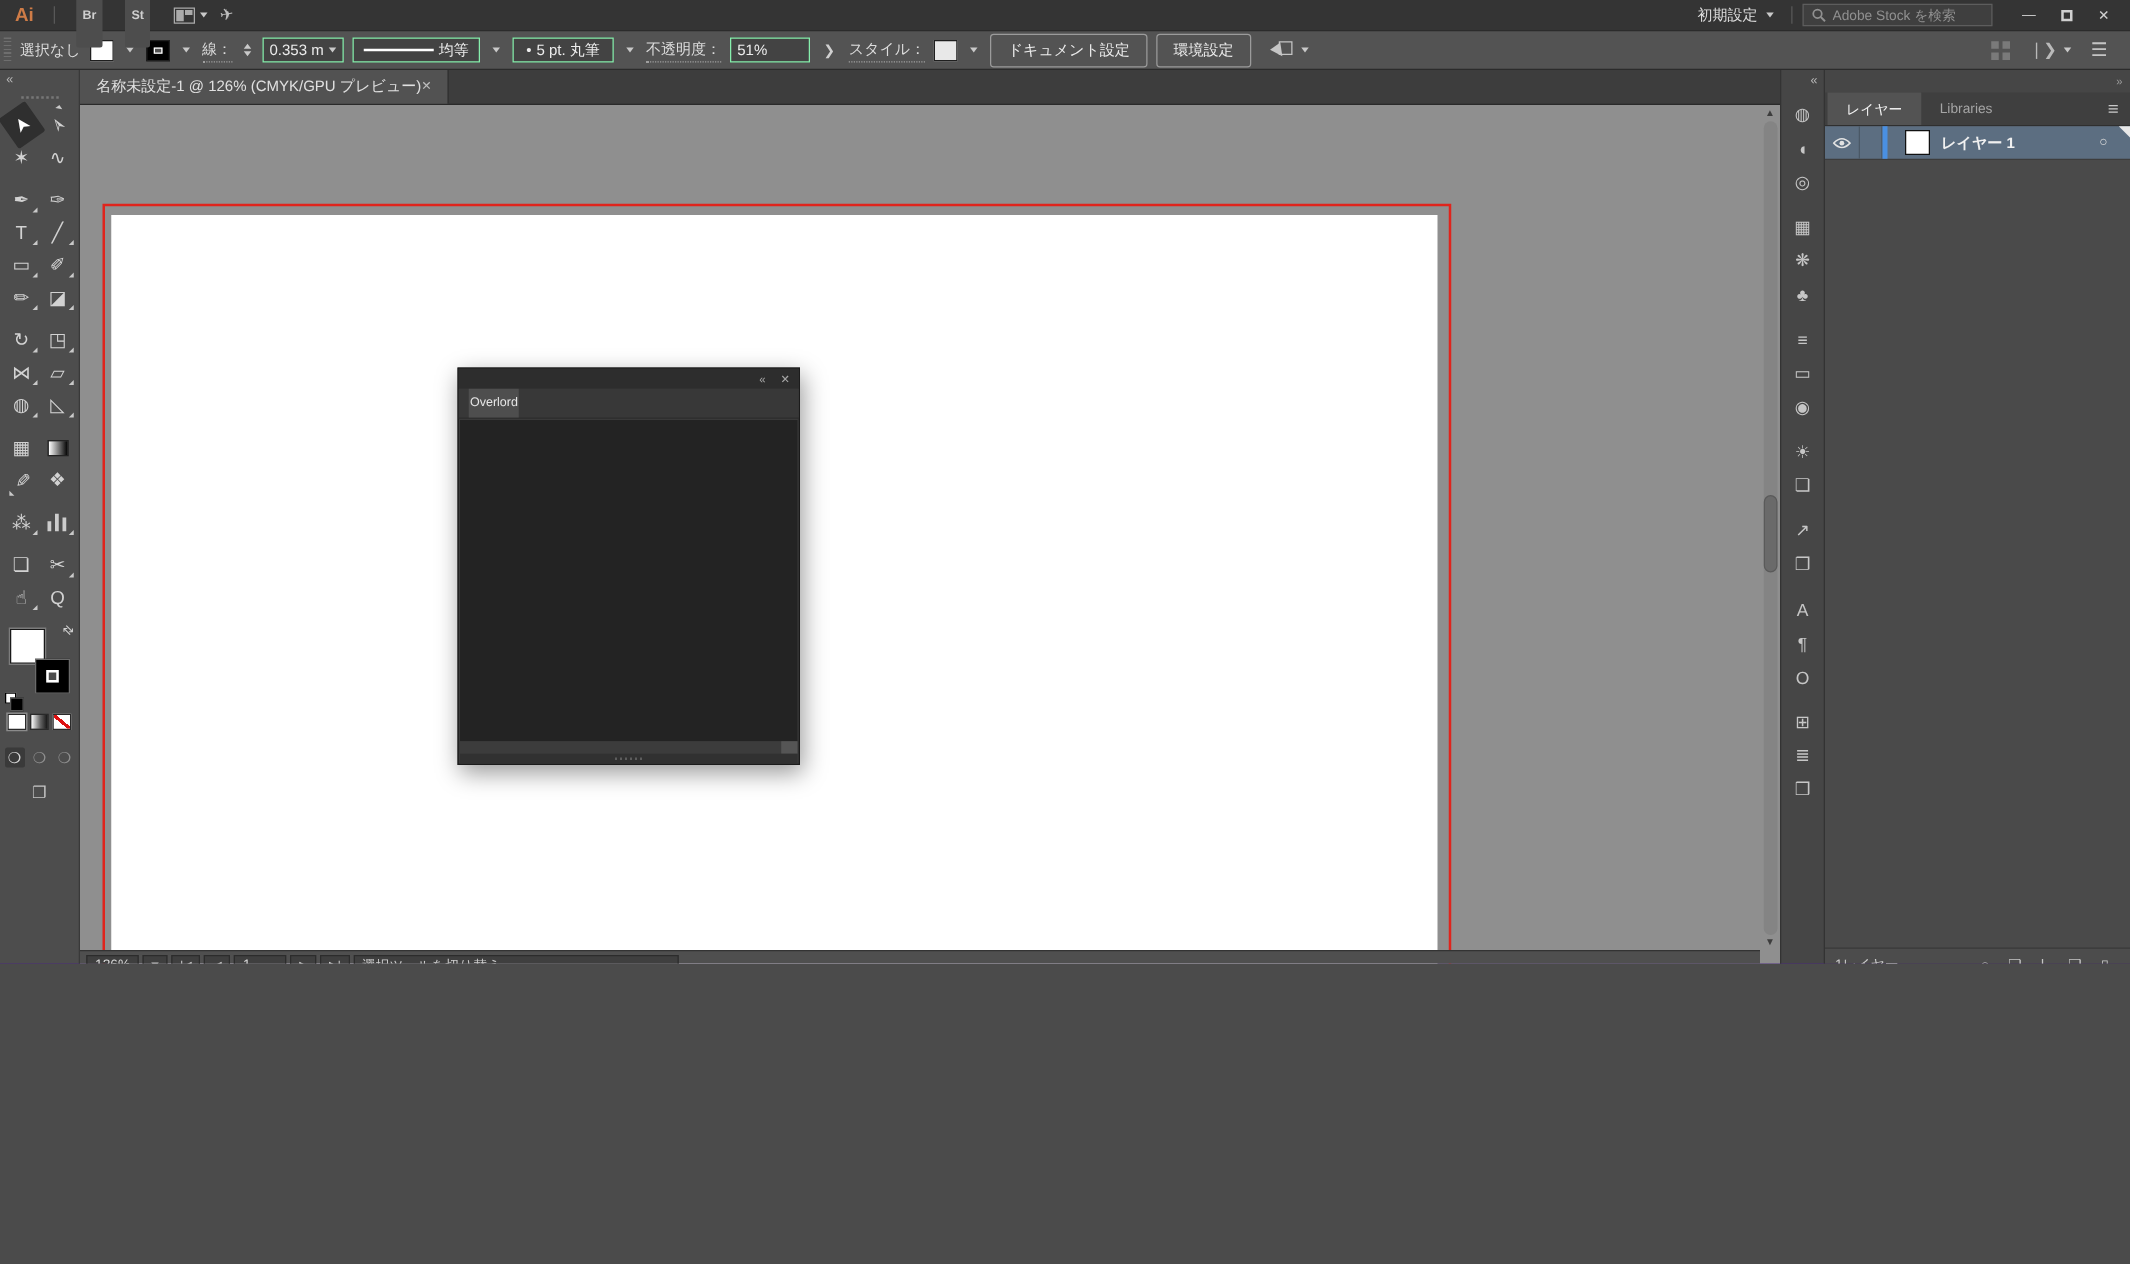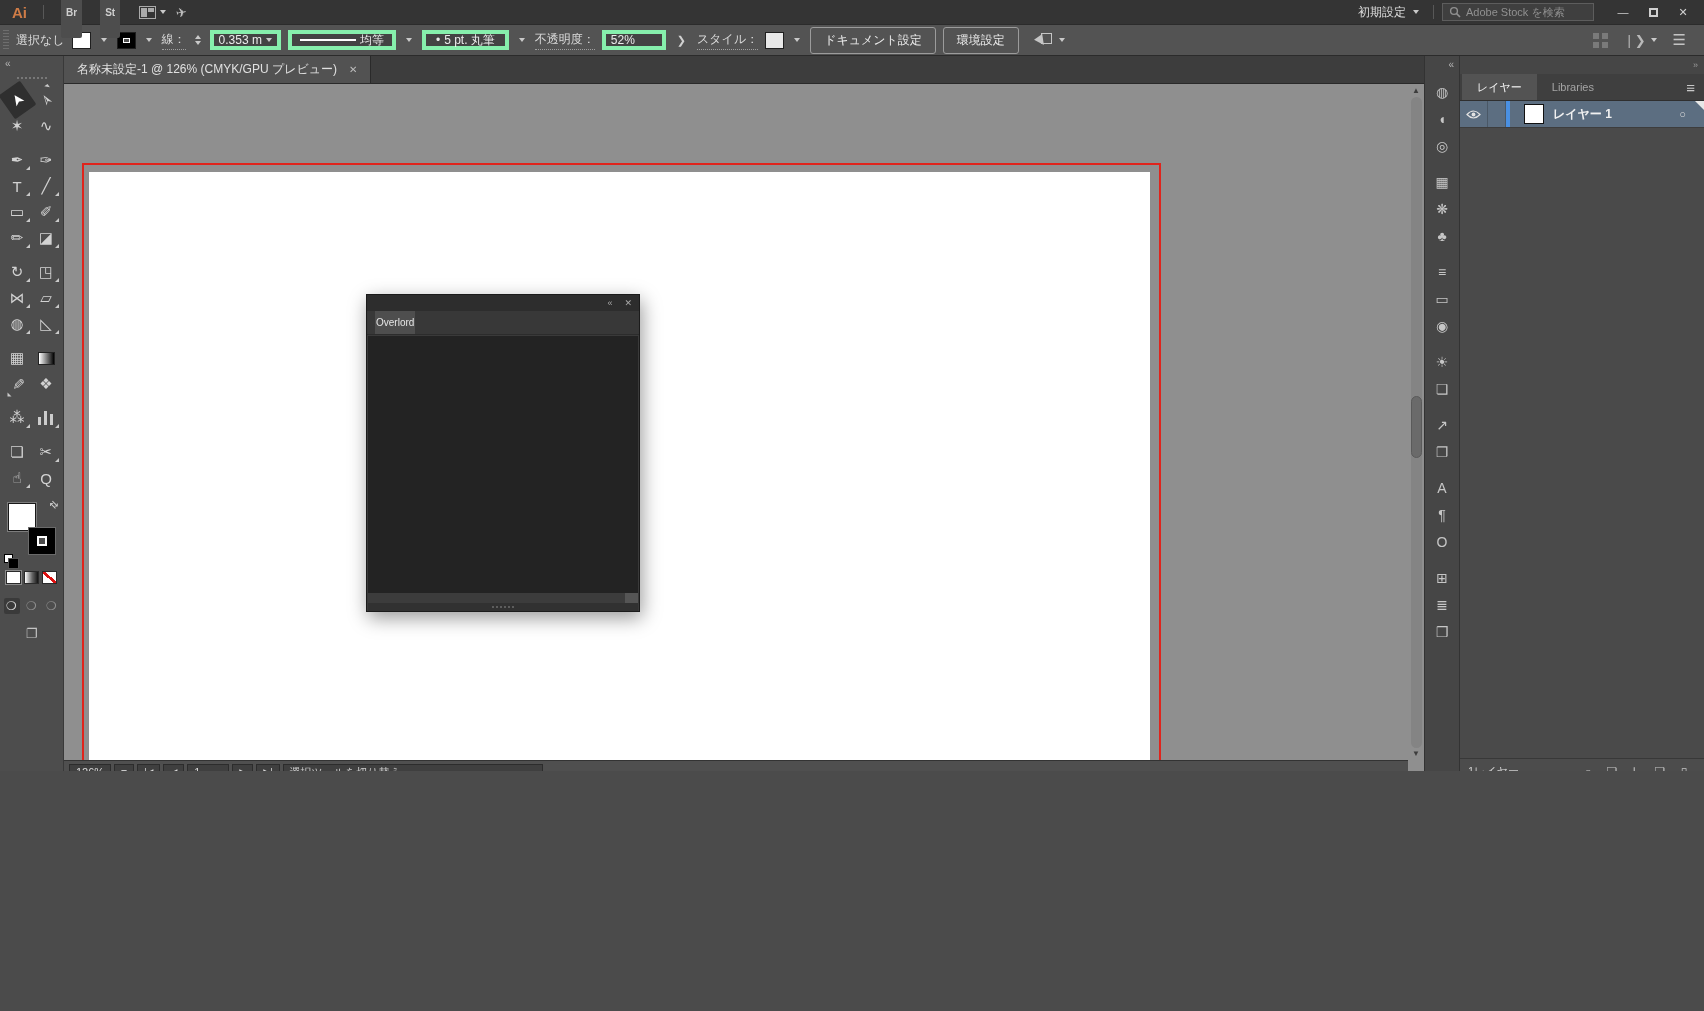--- a/index.html
+++ b/index.html
@@ -39,21 +39,21 @@
   .controlbar { position:absolute; top:24px; left:0; right:0; height:32px; background:#535353;
                 border-top:1px solid #2b2b2b; border-bottom:1px solid #2b2b2b;
                 display:flex; align-items:center; gap:7px; padding:0 10px 0 16px; font-size:12px; z-index:20; }
   .controlbar::before { content:""; position:absolute; left:3px; top:5px; bottom:5px; width:6px;
                 background:repeating-linear-gradient(to bottom,#6e6e6e 0 1px,transparent 1px 3px); }
   .cb-label { color:#dcdcdc; white-space:nowrap; }
   .cb-link { border-bottom:1px dotted #9f9f9f; padding-bottom:1px; cursor:pointer; }
   .swatch { width:19px; height:17px; border:1px solid #1f1f1f; display:inline-block; cursor:pointer; }
   .swatch-stroke { background:#000; position:relative; }
   .swatch-stroke::after { content:""; position:absolute; inset:5px; background:#535353; border:1.5px solid #fff; }
-  .cb-field { height:20px; background:#434343; border:4px solid #86efac; display:flex; align-items:center;
+  .cb-field { height:20px; background:#434343; border:1px solid #86efac; display:flex; align-items:center;
               gap:4px; padding:0 5px; color:#ececec; cursor:text; white-space:nowrap; }
   .spin { display:flex; flex-direction:column; gap:2px; padding:0 2px; cursor:pointer; }
   .stroke-line { width:56px; height:2px; background:#fff; display:inline-block; }
   .chev-btn { display:flex; align-items:center; padding:0 3px; height:20px; cursor:pointer; }
   .cb-btn { border:1px solid #9b9b9b; border-radius:3px; background:transparent; color:#ececec;
             font-size:12px; padding:4px 13px; cursor:pointer; white-space:nowrap; }
   .next-arrow { color:#d0d0d0; font-size:11px; padding:0 4px; cursor:pointer; }
   .cursor-board-icon { position:relative; width:18px; height:15px; display:inline-block; margin-left:8px; }
   .cursor-board-icon::before { content:""; position:absolute; right:0; top:0; width:9px; height:9px; border:1px solid #c5c5c5; }
   .cursor-board-icon::after { content:""; position:absolute; left:2px; top:3px; border-left:5px solid transparent;
@@ -105,21 +105,21 @@
       background:linear-gradient(to top right, transparent 42%, #dd1111 42%, #dd1111 58%, transparent 58%); }
   .drawmodes { display:flex; gap:4px; margin-top:14px; }
   .drawmode { width:16px; height:16px; display:flex; align-items:center; justify-content:center;
               font-size:12px; color:#8f8f8f; cursor:pointer; }
   .drawmode.active { background:#3a3a3a; color:#d8d8d8; border-radius:2px; }
   .screenmode { margin-top:12px; font-size:13px; color:#c4c4c4; cursor:pointer; }
 
   
   .tabbar { position:absolute; top:56px; left:64px; width:1360px; height:28px; background:#3d3d3d;
             border-bottom:1px solid #2a2a2a; display:flex; align-items:stretch; z-index:5; }
-  .doc-tab { background:#525252; display:flex; align-items:center; gap:12px; padding:0 13px;
+  .doc-tab { background:#525252; display:flex; align-items:center; padding:0 13px;
              font-size:12px; color:#e0e0e0; border-right:1px solid #2a2a2a; cursor:pointer; white-space:nowrap; }
   .tab-close { font-size:10px; color:#bdbdbd; cursor:pointer; }
 
   
   .canvas { position:absolute; top:84px; left:64px; width:1360px; bottom:0; background:#8f8f8f; overflow:hidden; }
   .red-outline { position:absolute; left:18px; top:79px; width:1079px; height:767px; border:2px solid #e0241c; }
   .artboard { position:absolute; left:25px; top:88px; width:1061px; height:750px; background:#ffffff; }
 
   
   .overlord { position:absolute; left:302px; top:210px; width:274px; height:318px; background:#3a3a3a;
@@ -257,21 +257,21 @@
       </span>
     <span class="cb-field" style="padding:0 10px;">
       <span>•</span>
       <span>5 pt. 丸筆</span>
     </span>
     <span class="chev-btn">
         <span class="caret-down"></span>
       </span>
     <span class="cb-label cb-link">不透明度：</span>
     <span class="cb-field" style="width:64px;">
-      <span>52%</span>
+      <span>51%</span>
     </span>
     <span class="next-arrow">❯</span>
     <span class="cb-label cb-link">スタイル：</span>
     <span class="swatch" style="background:#e8e8e8;"></span>
     <span class="chev-btn">
         <span class="caret-down"></span>
       </span>
     <button class="cb-btn">ドキュメント設定</button>
     <button class="cb-btn">環境設定</button>
     <span class="cursor-board-icon"></span>

